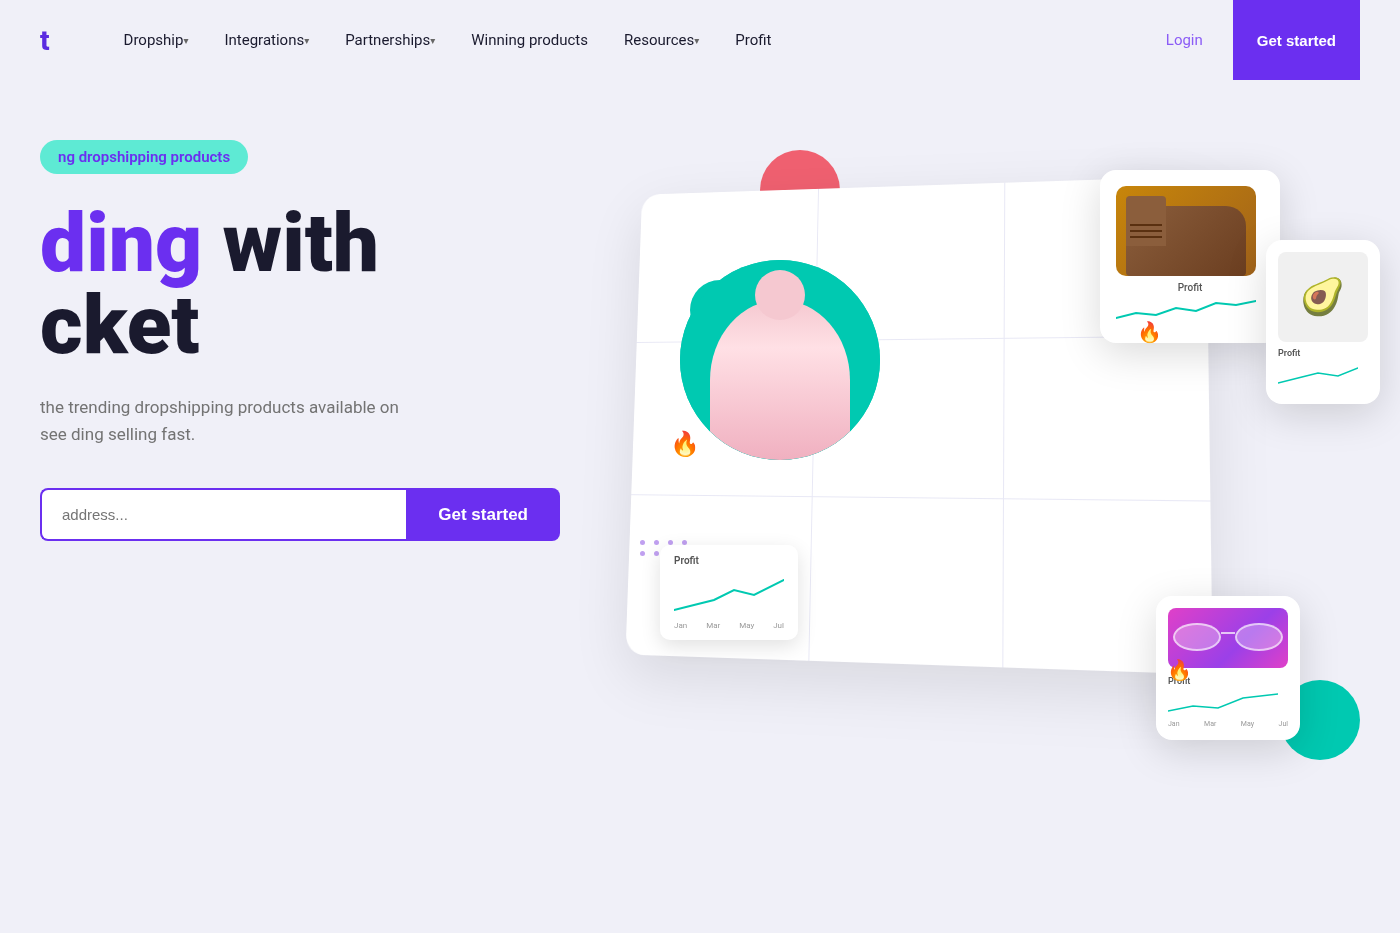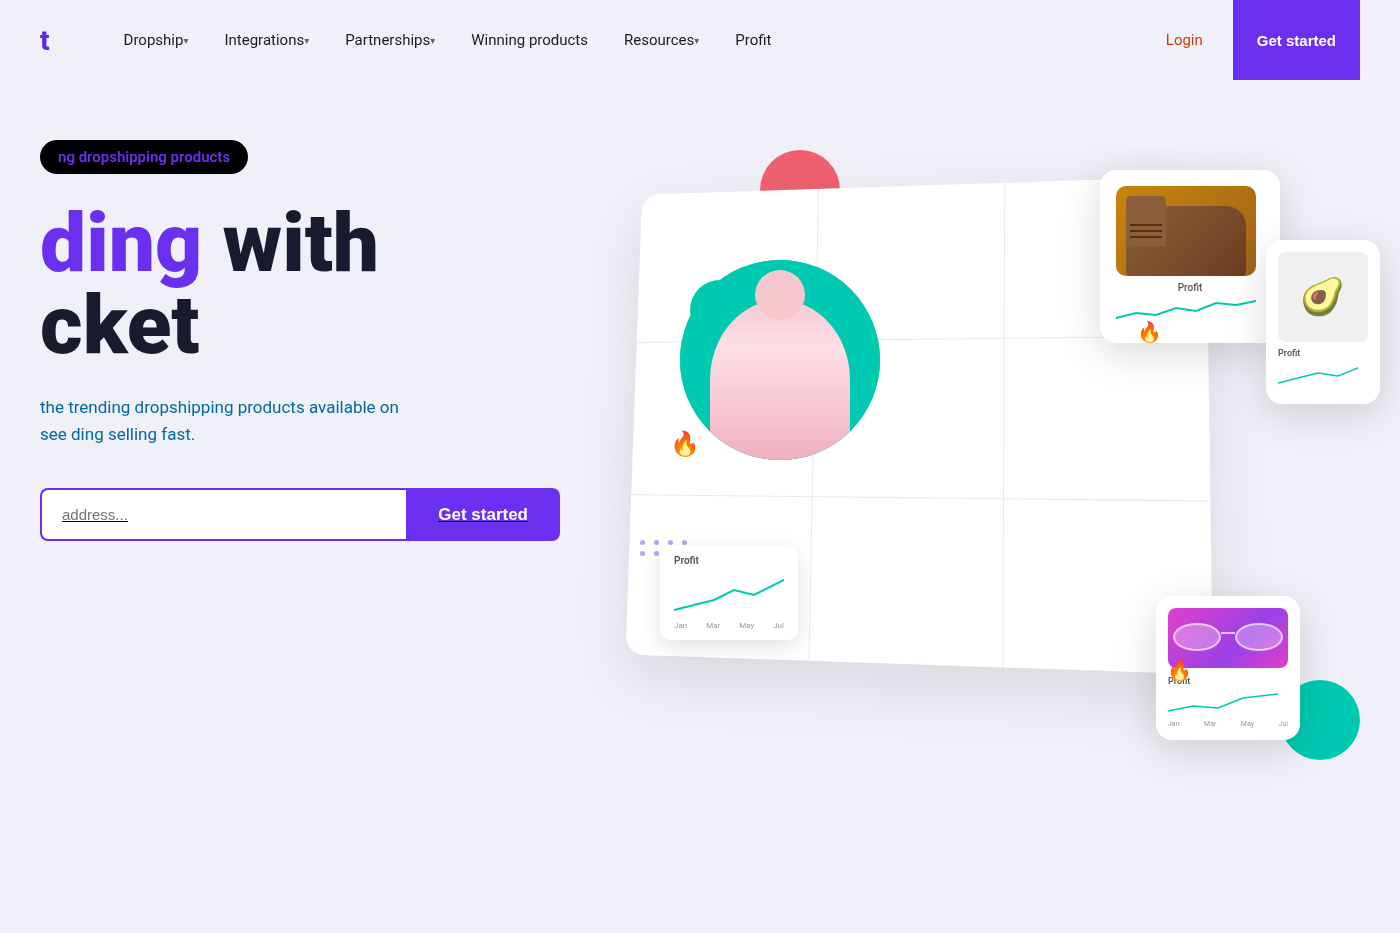--- a/index.html
+++ b/index.html
@@ -46,21 +46,21 @@
       font-size: 10px;
       color: #666;
     }
     .nav-actions {
       display: flex;
       align-items: center;
       gap: 16px;
     }
     .nav-login {
       font-size: 15px;
-      color: #c2410c;
+      color: #8b5cf6;
       cursor: pointer;
       padding: 8px 14px;
     }
     .nav-cta {
       background: #6b2ff0;
       color: white;
       border: none;
       padding: 14px 24px;
       font-size: 15px;
       font-weight: 600;
@@ -81,21 +81,21 @@
     }
 
     .hero-left {
       flex: 0 0 560px;
       padding-top: 20px;
       z-index: 2;
     }
 
     .hero-badge {
       display: inline-block;
-      background: #000000;
+      background: #5eead4;
       color: #6b2ff0;
       font-size: 15px;
       font-weight: 600;
       padding: 8px 18px;
       border-radius: 20px;
       margin-bottom: 28px;
     }
 
     .hero-title {
       font-size: 82px;
@@ -103,31 +103,30 @@
       line-height: 1.0;
       color: #1a1a2e;
       margin-bottom: 28px;
     }
     .hero-title .highlight {
       color: #6b2ff0;
     }
 
     .hero-subtitle {
       font-size: 17px;
-      color: #0369a1;
+      color: #737373;
       line-height: 1.6;
       margin-bottom: 40px;
       max-width: 480px;
     }
 
     .hero-form {
       display: flex;
       gap: 0;
       max-width: 520px;
-      text-decoration: underline;
     }
     .hero-input {
       flex: 1;
       padding: 16px 20px;
       font-size: 15px;
       border: 2px solid #6b2ff0;
       border-right: none;
       border-radius: 8px 0 0 8px;
       outline: none;
       background: white;

